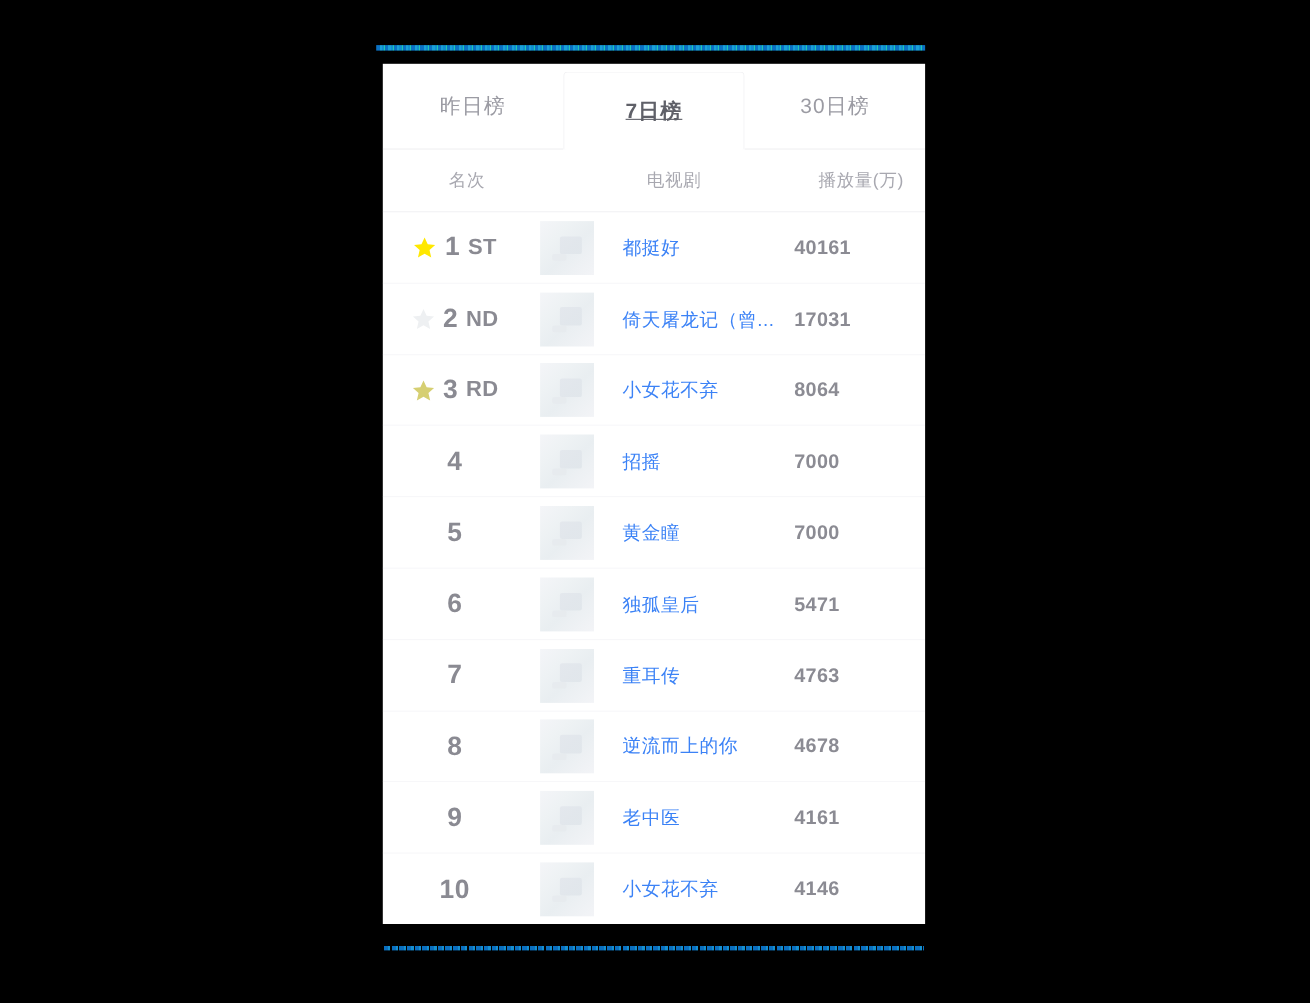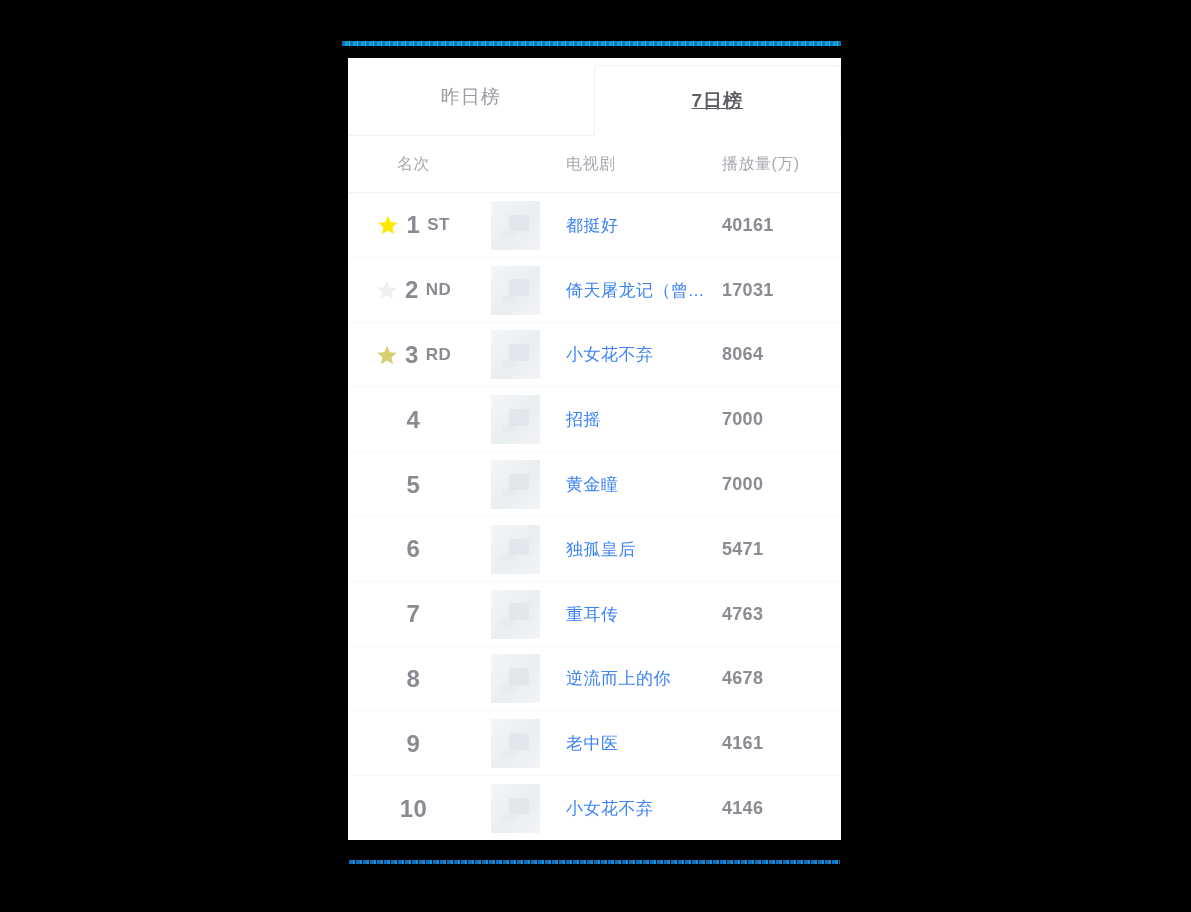--- a/index.html
+++ b/index.html
@@ -89,20 +89,21 @@
     background:#f2f2f4;
   }
   .ch-rank   { width:131px; text-align:center; }
   .ch-thumb  { width:73px; }
   .ch-title  { width:158px; text-align:left; padding-left:14px;}
   .ch-plays  { flex:1;  text-align:left; padding-left:12px;}
   .col-head span {
     font-size:16px;
     color:#a8a8b0;
     letter-spacing:0.5px;
+    margin-left:22px;
   }
 
   
   .row {
     display:flex;
     align-items:center;
     height:64.8px;
     position:relative;
     cursor:pointer;
   }
@@ -123,21 +124,21 @@
   .star { width:22px; height:22px; display:block; flex:none; }
   .star-spacer { width:0; }
   .rank-num {
     font-size:24px;
     font-weight:bold;
     color:#8a8a92;
     line-height:1;
     letter-spacing:0.5px;
   }
   .rank-sfx {
-    font-size:17px;
+    font-size:20px;
     font-weight:bold;
     color:#8a8a92;
     letter-spacing:0.3px;
   }
 
   .cell-thumb { width:73px; display:flex; justify-content:center; }
   .thumb {
     width:49px; height:49px;
     background:
       linear-gradient(135deg,#f4f5f8 0%, #eef2f4 30%, #e9eef1 55%, #f3f4f7 100%);
@@ -189,20 +190,23 @@
 
   <div class="card">
 
     <div class="tabs" id="tab-bar">
         <div class="tab">
           <span>昨日榜</span>
         </div>
         <div class="tab active">
           <span>7日榜</span>
         </div>
+        <div class="tab">
+          <span>30日榜</span>
+        </div>
       </div>
 
     <div class="col-head">
       <div class="ch-rank">
         <span>名次</span>
       </div>
       <div class="ch-thumb"></div>
       <div class="ch-title">
         <span>电视剧</span>
       </div>

